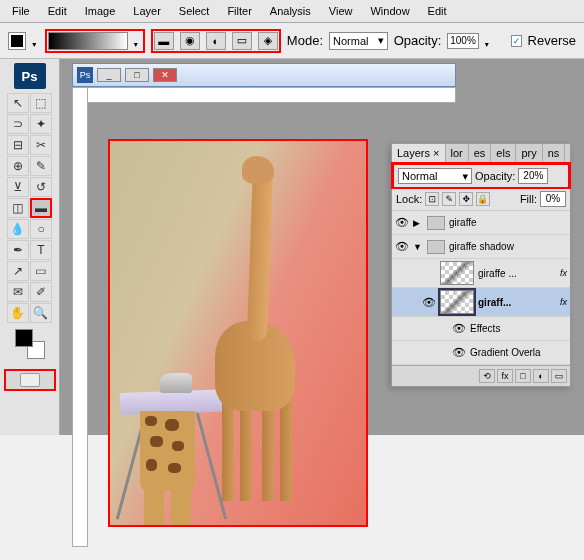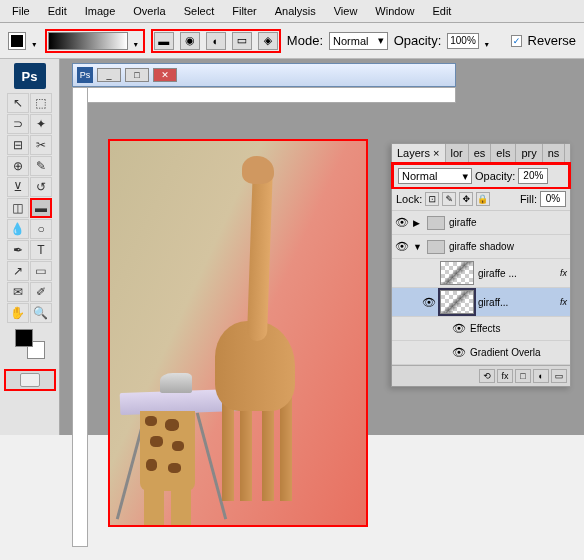--- a/index.html
+++ b/index.html
@@ -74,21 +74,21 @@
 .pfoot{display:flex;justify-content:flex-end;gap:2px;padding:3px;border-top:1px solid #aaa;background:#d8d8d8}
 .pfbtn{width:16px;height:14px;border:1px solid #aaa;font-size:9px;display:flex;align-items:center;justify-content:center}
 </style>
 </head>
 <body>
 
 <div class="menubar">
   <span>File</span>
   <span>Edit</span>
   <span>Image</span>
-  <span>Overla</span>
+  <span>Layer</span>
   <span>Select</span>
   <span>Filter</span>
   <span>Analysis</span>
   <span>View</span>
   <span>Window</span>
   <span>Edit</span>
 </div>
 
 <div class="optbar">
   <div class="swatch"></div>
@@ -227,21 +227,21 @@
         </div>
         <div class="lrow" style="padding-left:30px">
           <div class="eye"></div>
           <div class="thumb shadow"></div>
           <div class="lname">giraffe ...</div>
           <div class="fx">fx</div>
         </div>
         <div class="lrow sel" style="padding-left:30px">
           <div class="eye">👁</div>
           <div class="thumb shadow" style="outline:2px solid #335"></div>
-          <div class="lname" style="font-weight:normal">giraff...</div>
+          <div class="lname" style="font-weight:bold">giraff...</div>
           <div class="fx">fx</div>
         </div>
         <div class="lrow" style="padding-left:60px">
           <div class="eye">👁</div>
           <div class="lname">Effects</div>
         </div>
         <div class="lrow" style="padding-left:60px">
           <div class="eye">👁</div>
           <div class="lname">Gradient Overla</div>
         </div>

